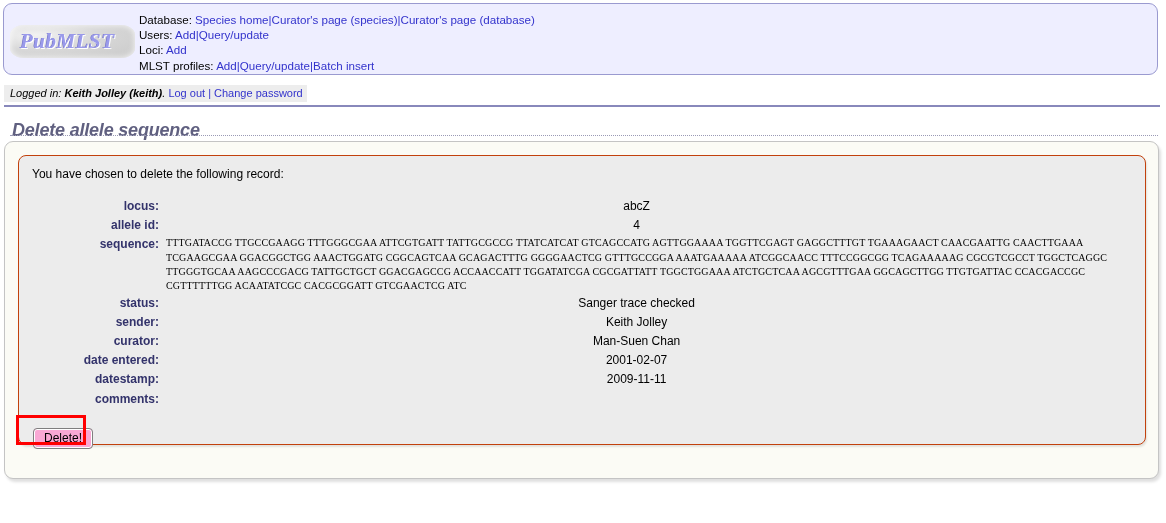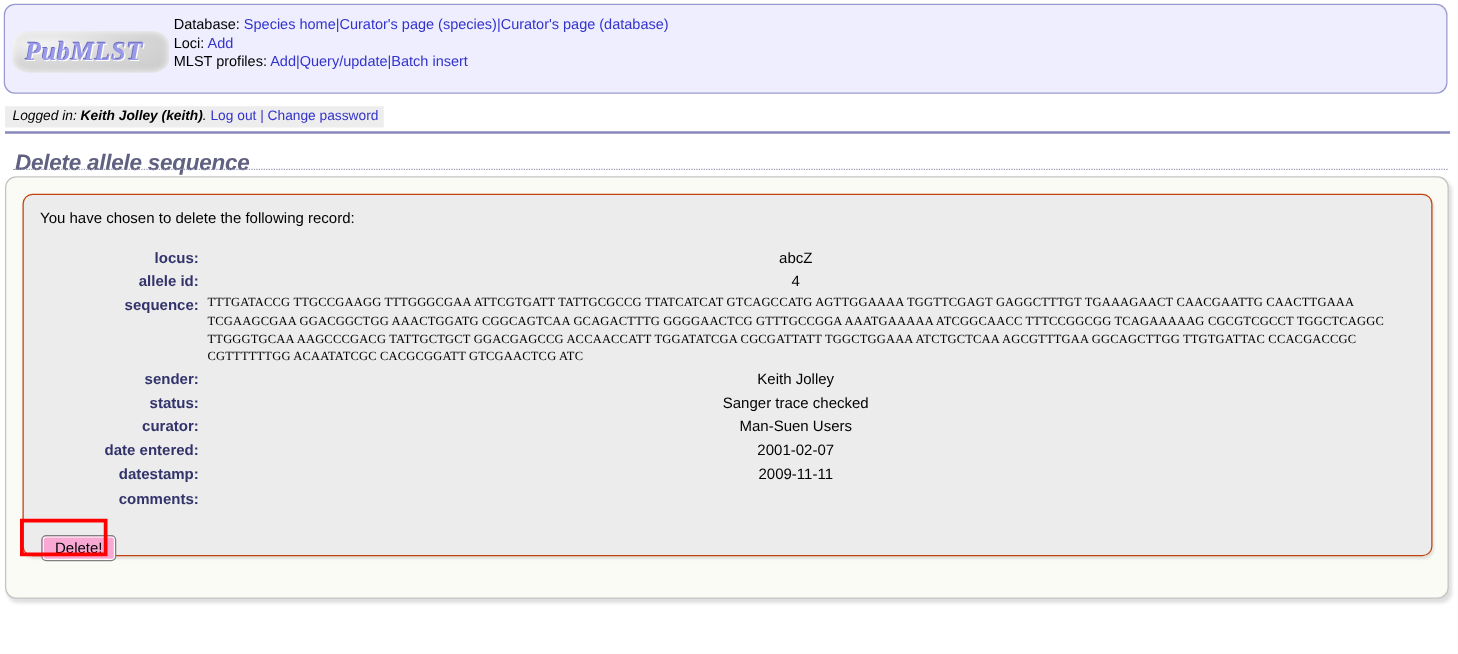--- a/index.html
+++ b/index.html
@@ -227,20 +227,24 @@
     <span id="logo-text">PubMLST</span>
   </div>
 
   <div id="nav-lines">
 
     <div>
       <span>Database:</span>
       <a href="#">Species home</a><span class="sep">|</span><a href="#">Curator's page (species)</a><span class="sep">|</span><a href="#">Curator's page (database)</a>
     </div>
 
+    <div>
+      <span>Users:</span>
+      <a href="#">Add</a><span class="sep">|</span><a href="#">Query/update</a>
+    </div>
 
     <div>
       <span>Loci:</span>
       <a href="#">Add</a>
     </div>
 
     <div>
       <span>MLST profiles:</span>
       <a href="#">Add</a><span class="sep">|</span><a href="#">Query/update</a><span class="sep">|</span><a href="#">Batch insert</a>
     </div>
@@ -268,30 +272,30 @@
         </tr>
         <tr>
           <td class="lbl">allele id:</td>
           <td class="val">4</td>
         </tr>
         <tr class="seq-row">
           <td class="lbl">sequence:</td>
           <td class="seq-val"><span>TTTGATACCG TTGCCGAAGG TTTGGGCGAA ATTCGTGATT TATTGCGCCG TTATCATCAT GTCAGCCATG AGTTGGAAAA TGGTTCGAGT GAGGCTTTGT TGAAAGAACT CAACGAATTG CAACTTGAAA</span><br><span>TCGAAGCGAA GGACGGCTGG AAACTGGATG CGGCAGTCAA GCAGACTTTG GGGGAACTCG GTTTGCCGGA AAATGAAAAA ATCGGCAACC TTTCCGGCGG TCAGAAAAAG CGCGTCGCCT TGGCTCAGGC</span><br><span>TTGGGTGCAA AAGCCCGACG TATTGCTGCT GGACGAGCCG ACCAACCATT TGGATATCGA CGCGATTATT TGGCTGGAAA ATCTGCTCAA AGCGTTTGAA GGCAGCTTGG TTGTGATTAC CCACGACCGC</span><br><span>CGTTTTTTGG ACAATATCGC CACGCGGATT GTCGAACTCG ATC</span></td>
         </tr>
         <tr>
+          <td class="lbl">status:</td>
+          <td class="val">Sanger trace checked</td>
+        </tr>
+        <tr>
           <td class="lbl">sender:</td>
           <td class="val">Keith Jolley</td>
         </tr>
         <tr>
-          <td class="lbl">status:</td>
-          <td class="val">Sanger trace checked</td>
-        </tr>
-        <tr>
           <td class="lbl">curator:</td>
-          <td class="val">Man-Suen Users</td>
+          <td class="val">Man-Suen Chan</td>
         </tr>
         <tr>
           <td class="lbl">date entered:</td>
           <td class="val">2001-02-07</td>
         </tr>
         <tr>
           <td class="lbl">datestamp:</td>
           <td class="val">2009-11-11</td>
         </tr>
         <tr>

